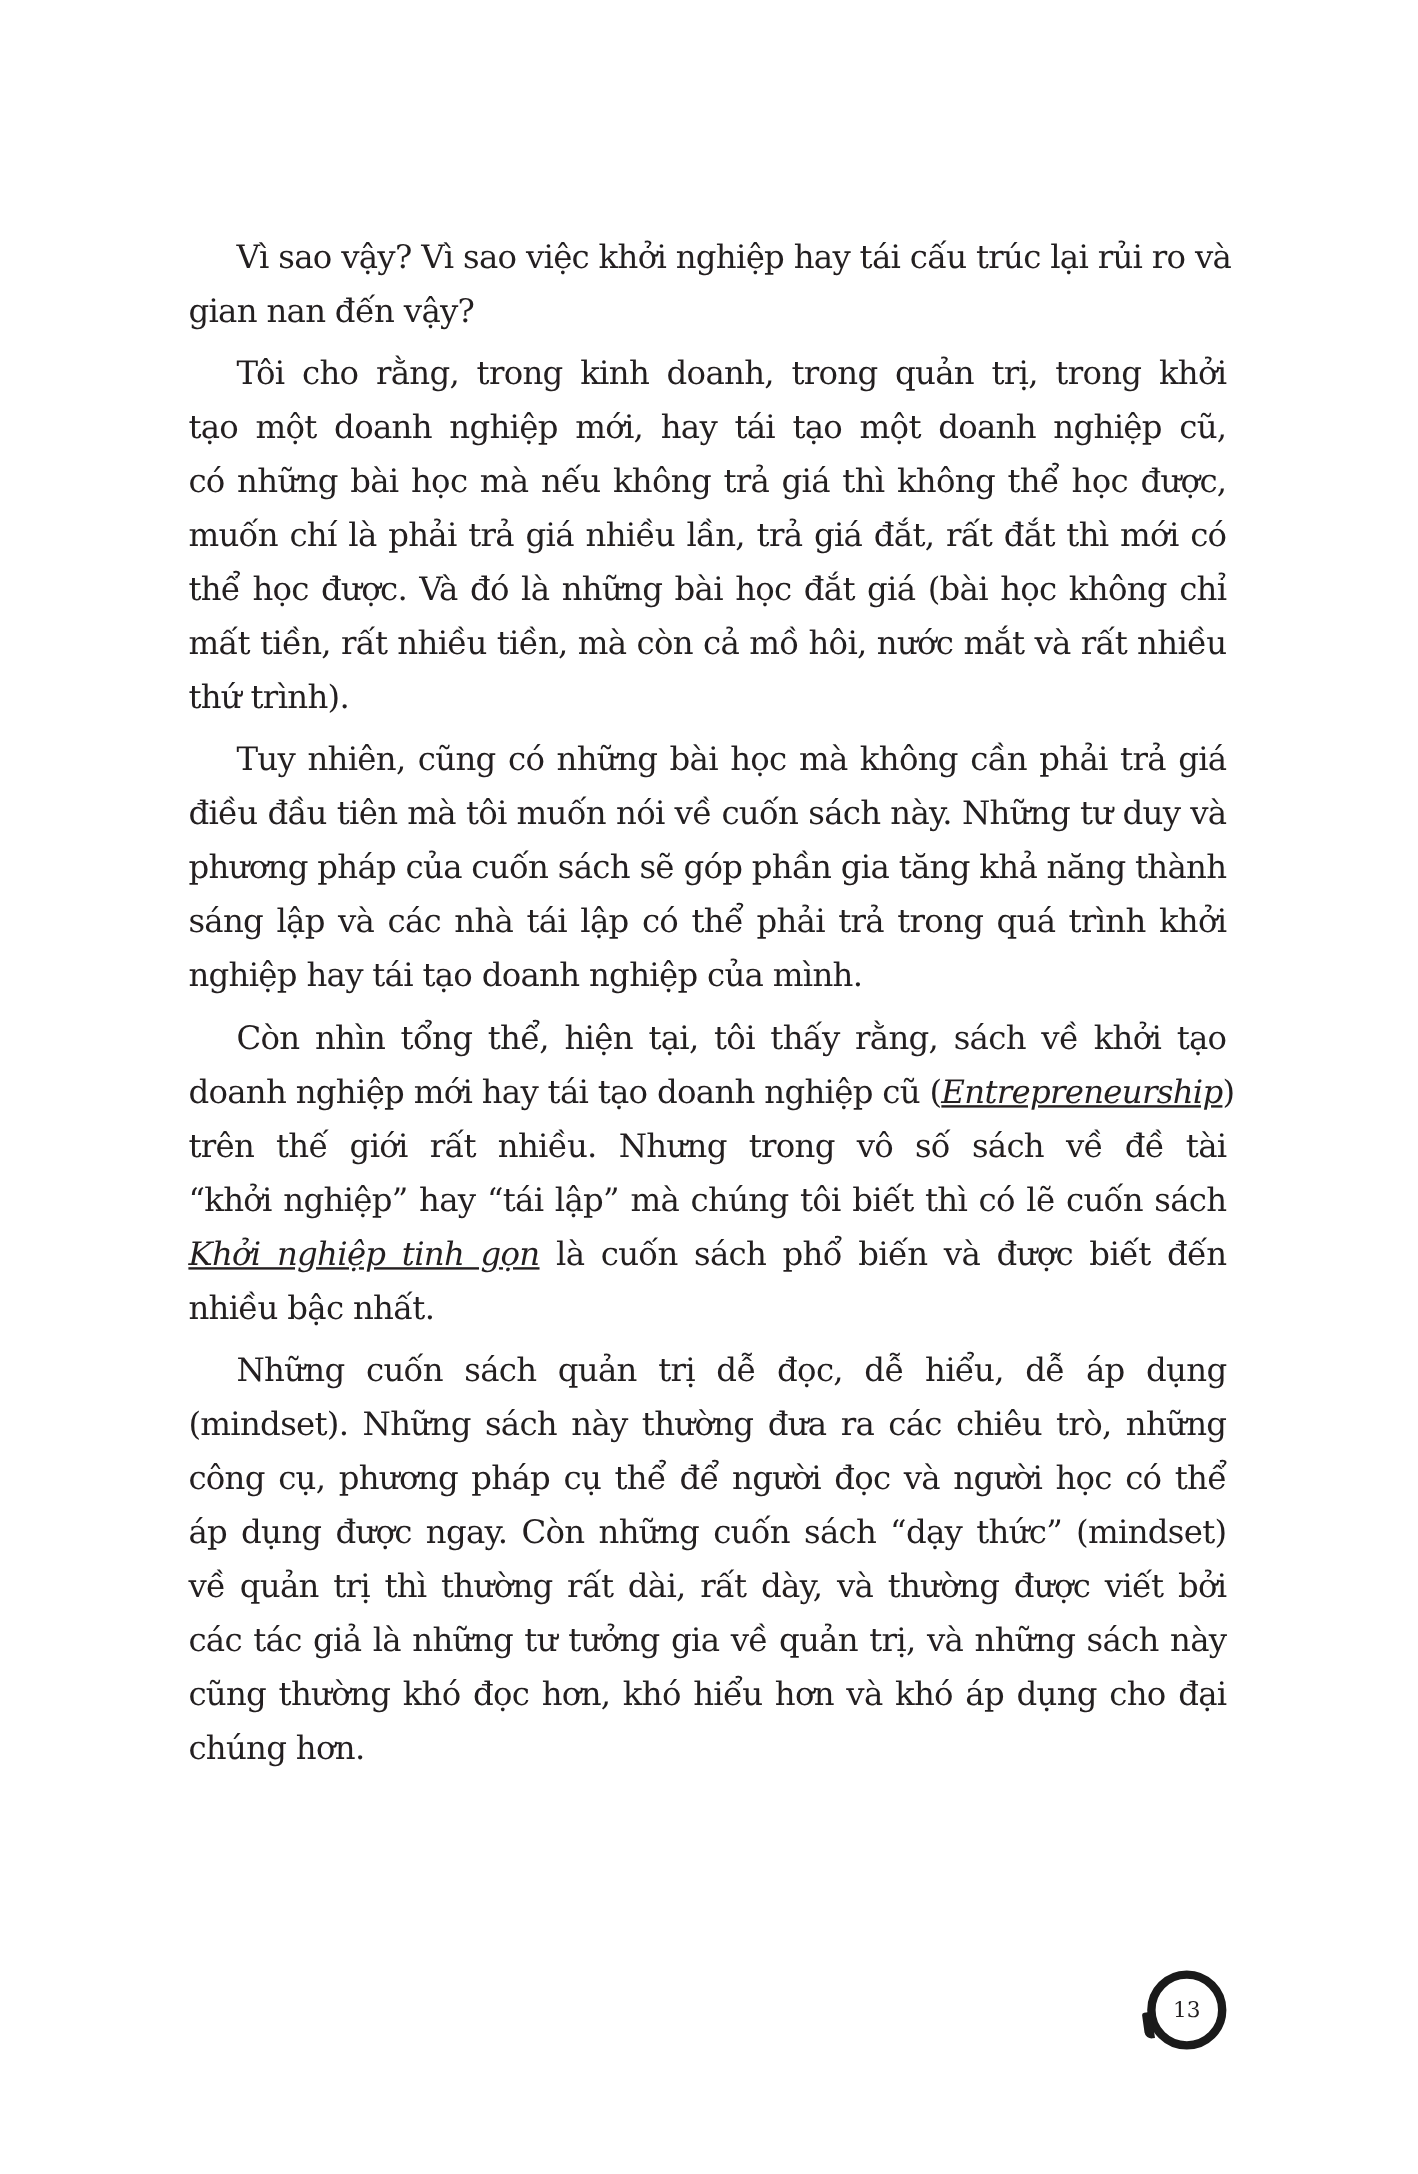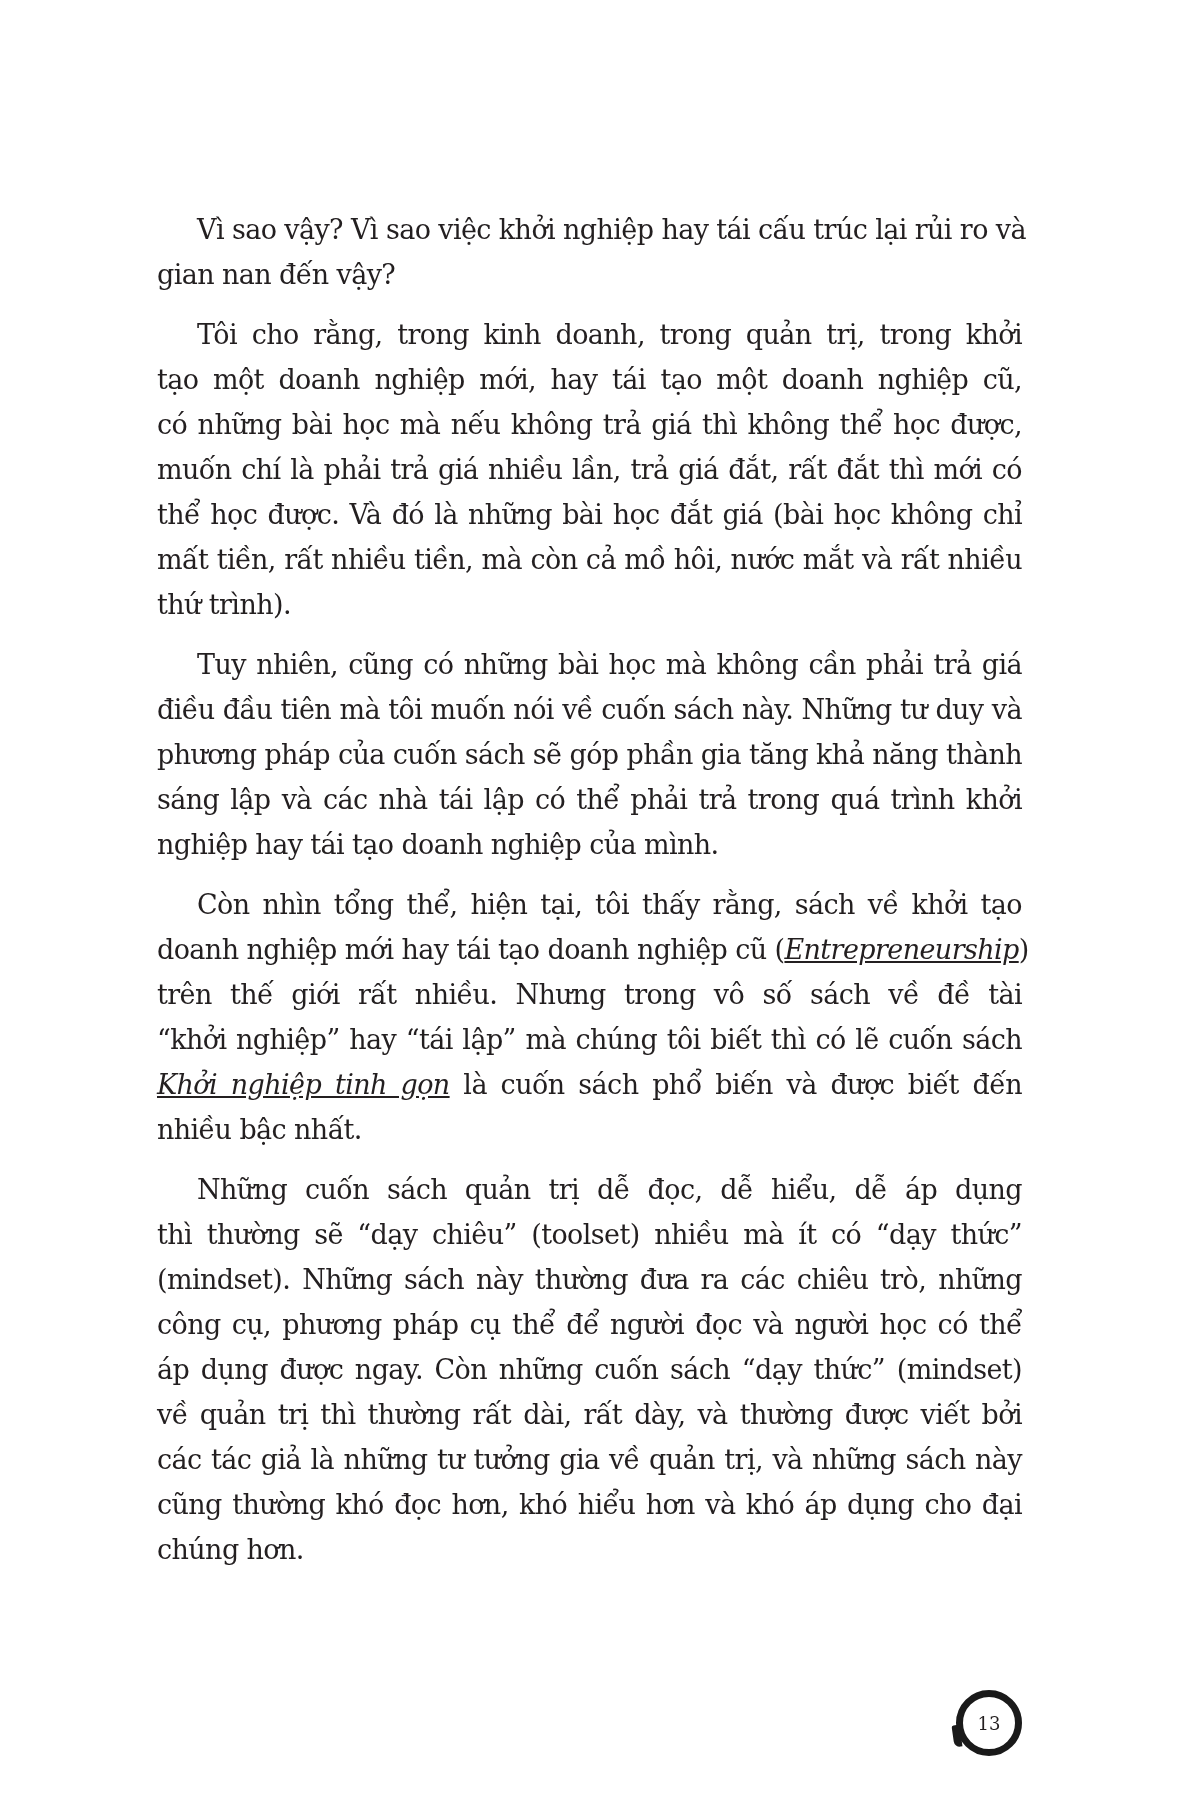--- a/index.html
+++ b/index.html
@@ -15,21 +15,21 @@
       color: #231f20;
       font-family: "DejaVu Serif", "Liberation Serif", serif;
     }
     .page-body {
       position: absolute;
       left: 157px;
       top: 192px;
       width: 865px;
     }
     .para {
-      margin: 15px 0 7px 0;
+      margin: 0 0 7px 0;
     }
     .line {
       display: block;
       height: 45px;
       line-height: 45px;
       font-size: 27px;
       letter-spacing: -0.6px;
       white-space: nowrap;
       text-align: justify;
       text-align-last: justify;
@@ -41,21 +41,21 @@
     .line.last {
       text-align-last: left;
     }
     .line i {
       font-style: italic;
       text-decoration: underline;
     }
     .page-number {
       position: absolute;
       left: 956px;
-      top: 1690px;
+      top: 1642px;
       width: 52px;
       height: 52px;
       border: 7px solid #1a1a1a;
       border-radius: 50%;
       display: flex;
       align-items: center;
       justify-content: center;
       font-family: "DejaVu Serif", "Liberation Serif", serif;
       font-size: 18px;
       color: #231f20;
@@ -104,21 +104,20 @@
     <span class="line first">Còn nhìn tổng thể, hiện tại, tôi thấy rằng, sách về khởi tạo</span>
     <span class="line"><span>doanh nghiệp mới hay tái tạo doanh nghiệp cũ (</span><i>Entrepreneurship</i><span>)</span></span>
     <span class="line">trên thế giới rất nhiều. Nhưng trong vô số sách về đề tài</span>
     <span class="line">“khởi nghiệp” hay “tái lập” mà chúng tôi biết thì có lẽ cuốn sách</span>
     <span class="line"><i>Khởi nghiệp tinh gọn</i><span> là cuốn sách phổ biến và được biết đến</span></span>
     <span class="line last">nhiều bậc nhất.</span>
   </p>
 
   <p class="para">
     <span class="line first">Những cuốn sách quản trị dễ đọc, dễ hiểu, dễ áp dụng</span>
-    <span class="line">thì thường sẽ “dạy chiêu” (toolset) nhiều mà ít có “dạy thức”</span>
     <span class="line">(mindset). Những sách này thường đưa ra các chiêu trò, những</span>
     <span class="line">công cụ, phương pháp cụ thể để người đọc và người học có thể</span>
     <span class="line">áp dụng được ngay. Còn những cuốn sách “dạy thức” (mindset)</span>
     <span class="line">về quản trị thì thường rất dài, rất dày, và thường được viết bởi</span>
     <span class="line">các tác giả là những tư tưởng gia về quản trị, và những sách này</span>
     <span class="line">cũng thường khó đọc hơn, khó hiểu hơn và khó áp dụng cho đại</span>
     <span class="line last">chúng hơn.</span>
   </p>
 
 </main>

